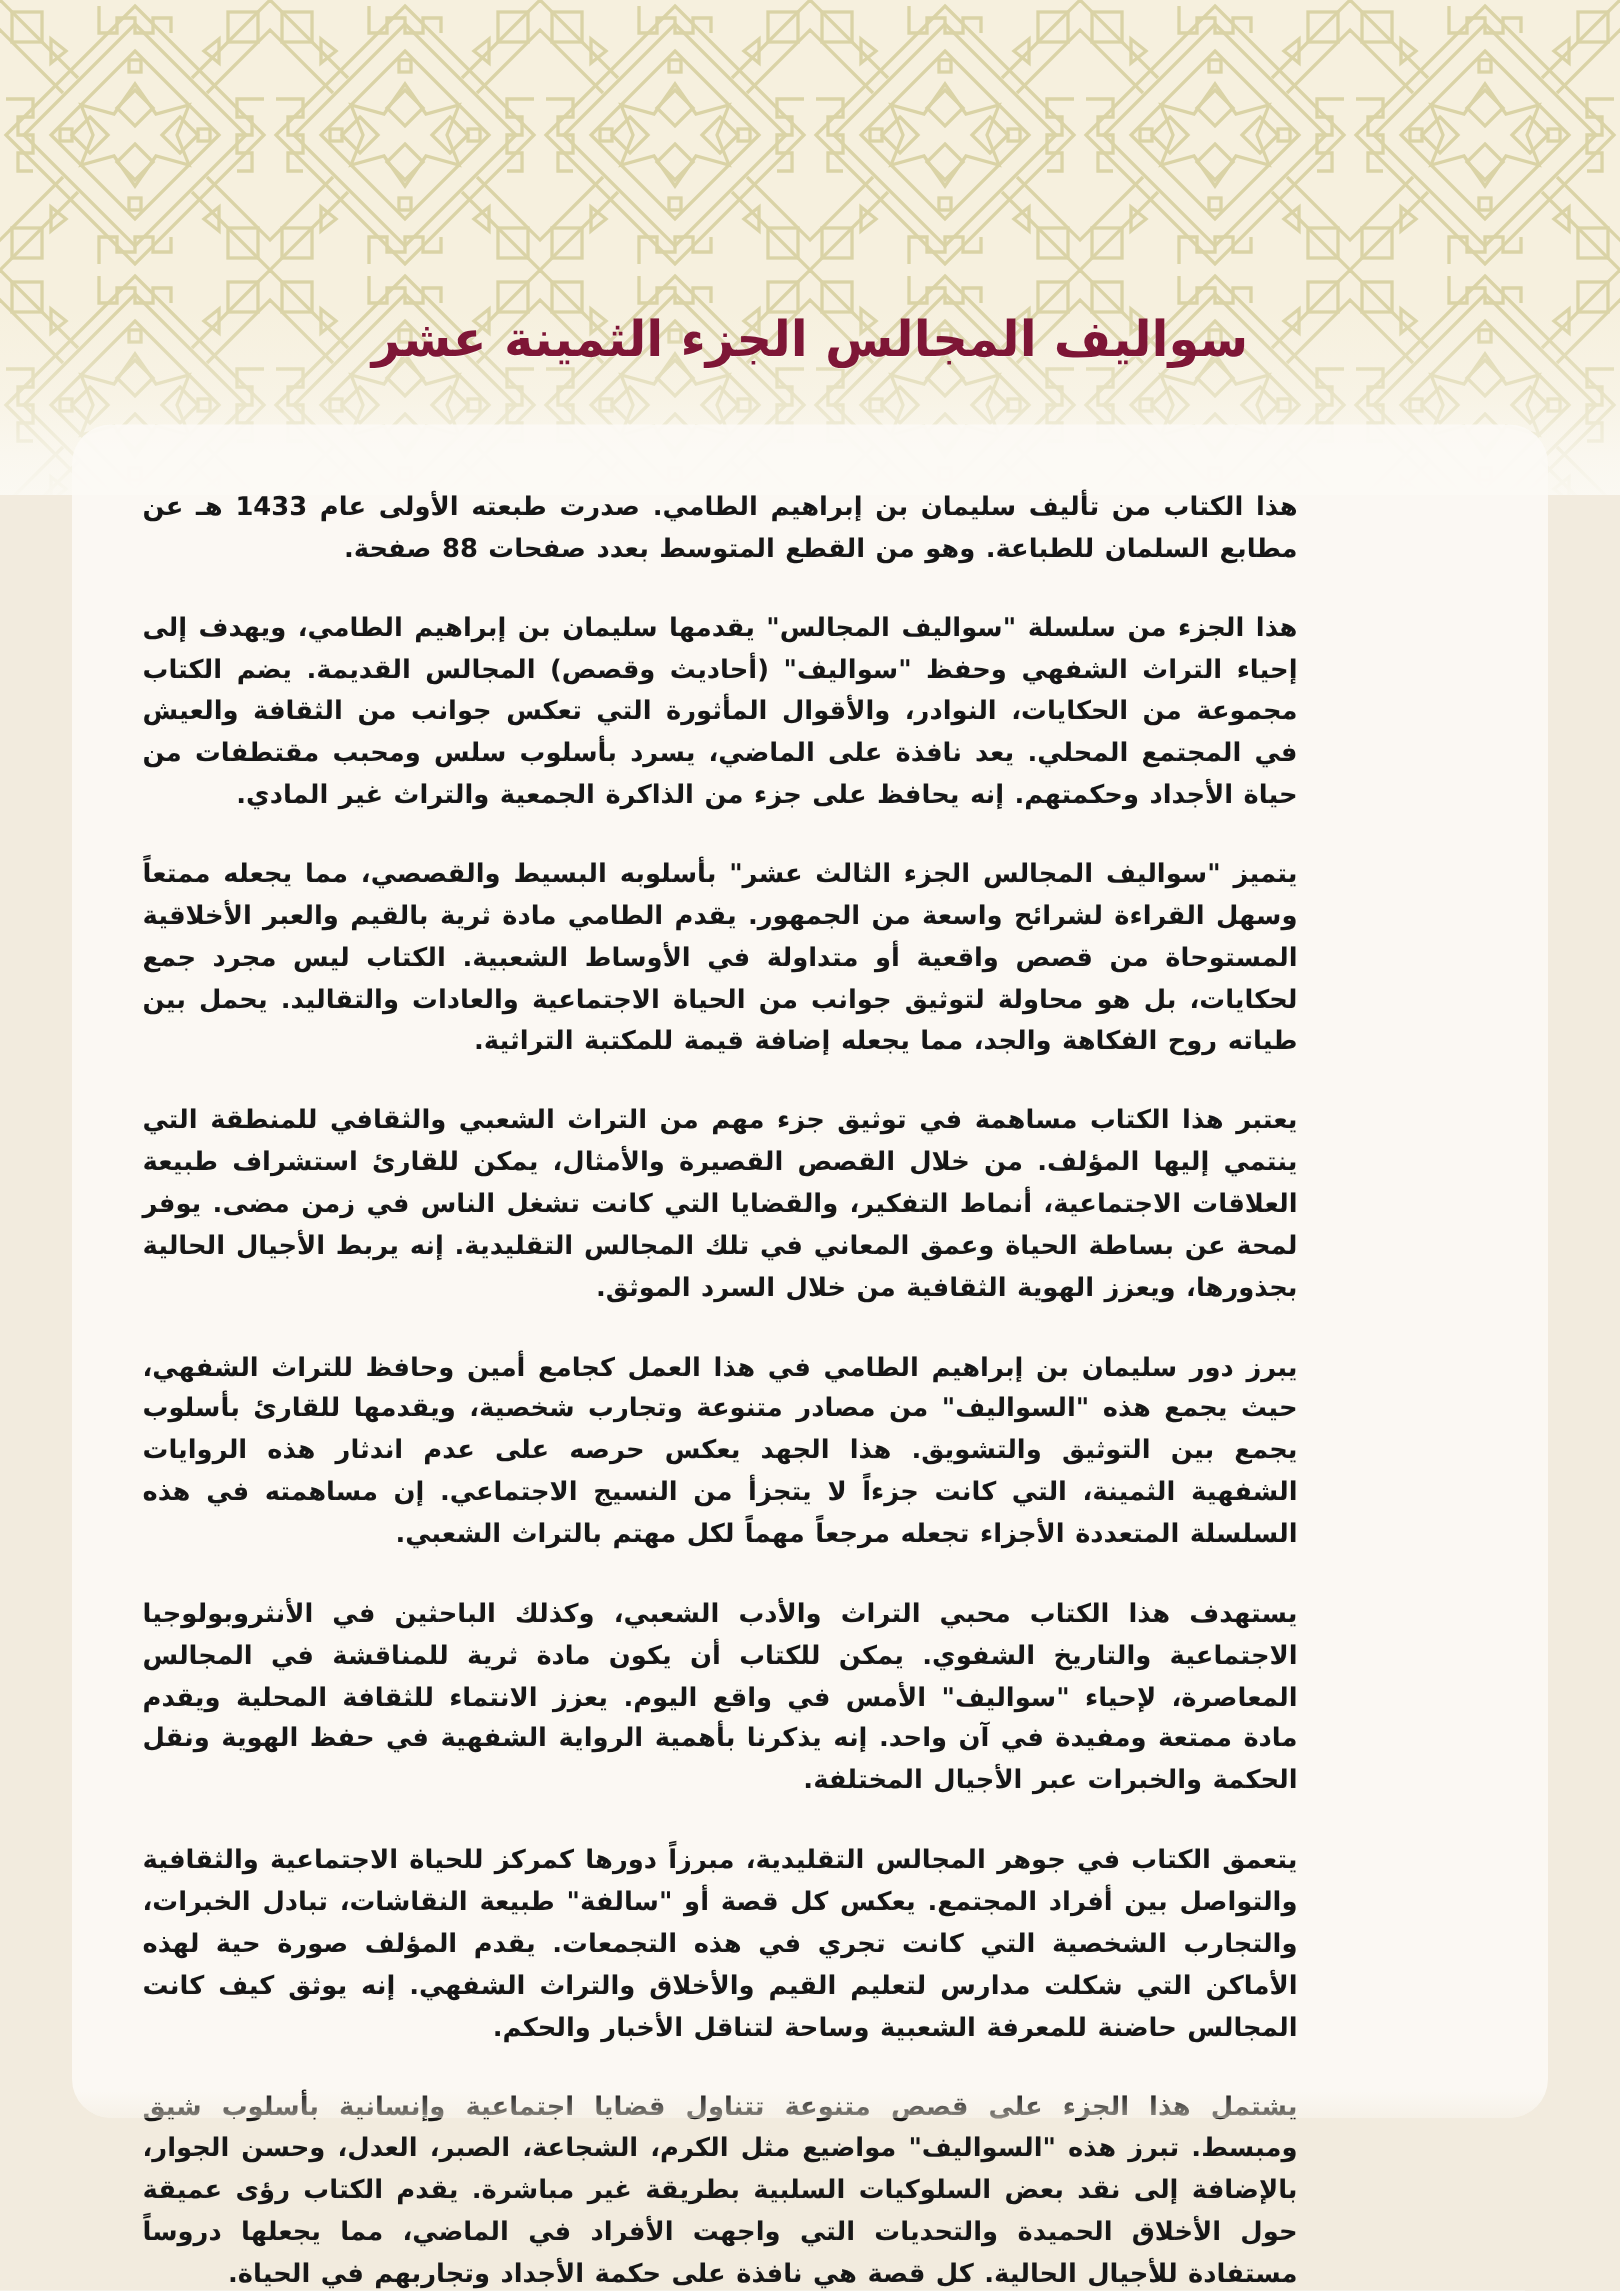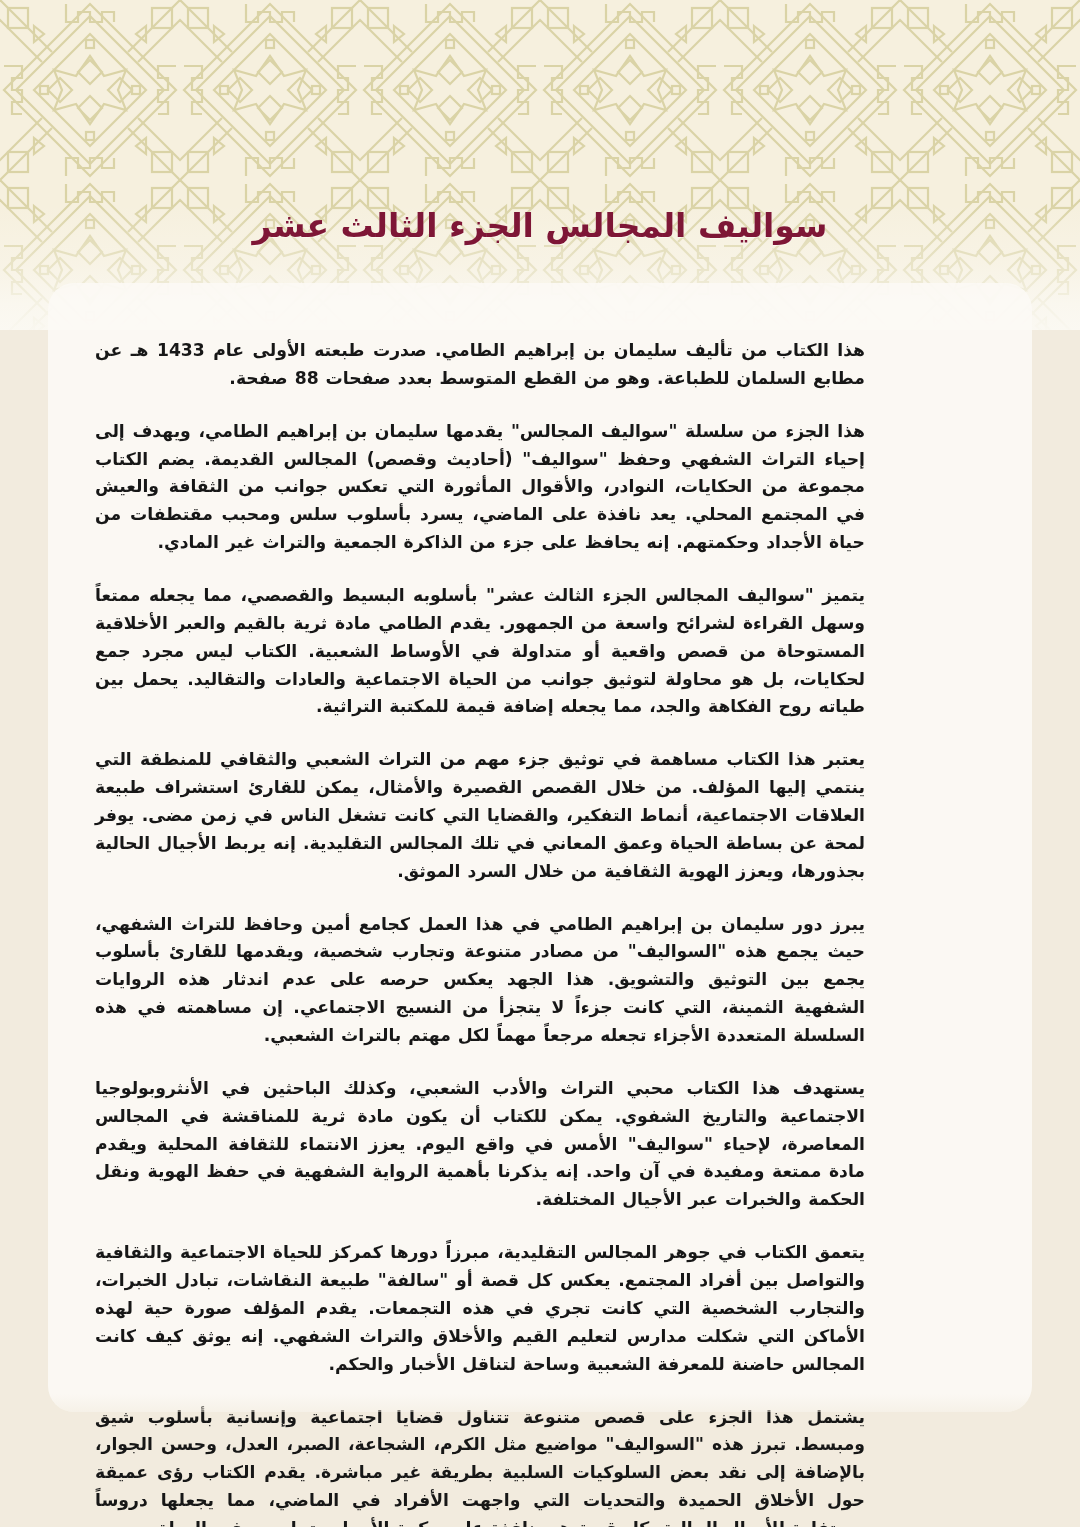--- a/index.html
+++ b/index.html
@@ -85,21 +85,21 @@
     width: 984px;
     height: 1129px;
     background: rgba(252,250,245,0.90);
     border-radius: 26px;
     z-index: 4;
   }
 
   .card-inner {
     position: absolute;
     left: 48px;
-    top: 295px;
+    top: 283px;
     width: 864px;
     height: 1129px;
     border-radius: 26px;
     padding: 42px 47px 40px 47px;
     z-index: 6;
     direction: rtl;
   }
 
   
   .para {
@@ -193,21 +193,21 @@
             </g>
           </pattern>
         </defs>
         <rect x="0" y="0" width="1080" height="330" fill="url(#najdi)"></rect>
       </svg>
     </div>
 
     <div class="pattern-fade"></div>
   </div>
 
-  <div class="doc-title">سواليف المجالس الجزء الثالث عشر</div>
+  <div class="doc-title">سواليف المجالس الجزء الثمينة عشر</div>
 
   <div class="content-card"></div>
 
   <div class="card-inner">
     <p class="para">هذا الكتاب من تأليف سليمان بن إبراهيم الطامي. صدرت طبعته الأولى عام 1433 هـ عن مطابع السلمان للطباعة. وهو من القطع المتوسط بعدد صفحات 88 صفحة.</p>
     <p class="para">هذا الجزء من سلسلة "سواليف المجالس" يقدمها سليمان بن إبراهيم الطامي، ويهدف إلى إحياء التراث الشفهي وحفظ "سواليف" (أحاديث وقصص) المجالس القديمة. يضم الكتاب مجموعة من الحكايات، النوادر، والأقوال المأثورة التي تعكس جوانب من الثقافة والعيش في المجتمع المحلي. يعد نافذة على الماضي، يسرد بأسلوب سلس ومحبب مقتطفات من حياة الأجداد وحكمتهم. إنه يحافظ على جزء من الذاكرة الجمعية والتراث غير المادي.</p>
     <p class="para">يتميز "سواليف المجالس الجزء الثالث عشر" بأسلوبه البسيط والقصصي، مما يجعله ممتعاً وسهل القراءة لشرائح واسعة من الجمهور. يقدم الطامي مادة ثرية بالقيم والعبر الأخلاقية المستوحاة من قصص واقعية أو متداولة في الأوساط الشعبية. الكتاب ليس مجرد جمع لحكايات، بل هو محاولة لتوثيق جوانب من الحياة الاجتماعية والعادات والتقاليد. يحمل بين طياته روح الفكاهة والجد، مما يجعله إضافة قيمة للمكتبة التراثية.</p>
     <p class="para">يعتبر هذا الكتاب مساهمة في توثيق جزء مهم من التراث الشعبي والثقافي للمنطقة التي ينتمي إليها المؤلف. من خلال القصص القصيرة والأمثال، يمكن للقارئ استشراف طبيعة العلاقات الاجتماعية، أنماط التفكير، والقضايا التي كانت تشغل الناس في زمن مضى. يوفر لمحة عن بساطة الحياة وعمق المعاني في تلك المجالس التقليدية. إنه يربط الأجيال الحالية بجذورها، ويعزز الهوية الثقافية من خلال السرد الموثق.</p>
     <p class="para">يبرز دور سليمان بن إبراهيم الطامي في هذا العمل كجامع أمين وحافظ للتراث الشفهي، حيث يجمع هذه "السواليف" من مصادر متنوعة وتجارب شخصية، ويقدمها للقارئ بأسلوب يجمع بين التوثيق والتشويق. هذا الجهد يعكس حرصه على عدم اندثار هذه الروايات الشفهية الثمينة، التي كانت جزءاً لا يتجزأ من النسيج الاجتماعي. إن مساهمته في هذه السلسلة المتعددة الأجزاء تجعله مرجعاً مهماً لكل مهتم بالتراث الشعبي.</p>
     <p class="para">يستهدف هذا الكتاب محبي التراث والأدب الشعبي، وكذلك الباحثين في الأنثروبولوجيا الاجتماعية والتاريخ الشفوي. يمكن للكتاب أن يكون مادة ثرية للمناقشة في المجالس المعاصرة، لإحياء "سواليف" الأمس في واقع اليوم. يعزز الانتماء للثقافة المحلية ويقدم مادة ممتعة ومفيدة في آن واحد. إنه يذكرنا بأهمية الرواية الشفهية في حفظ الهوية ونقل الحكمة والخبرات عبر الأجيال المختلفة.</p>

